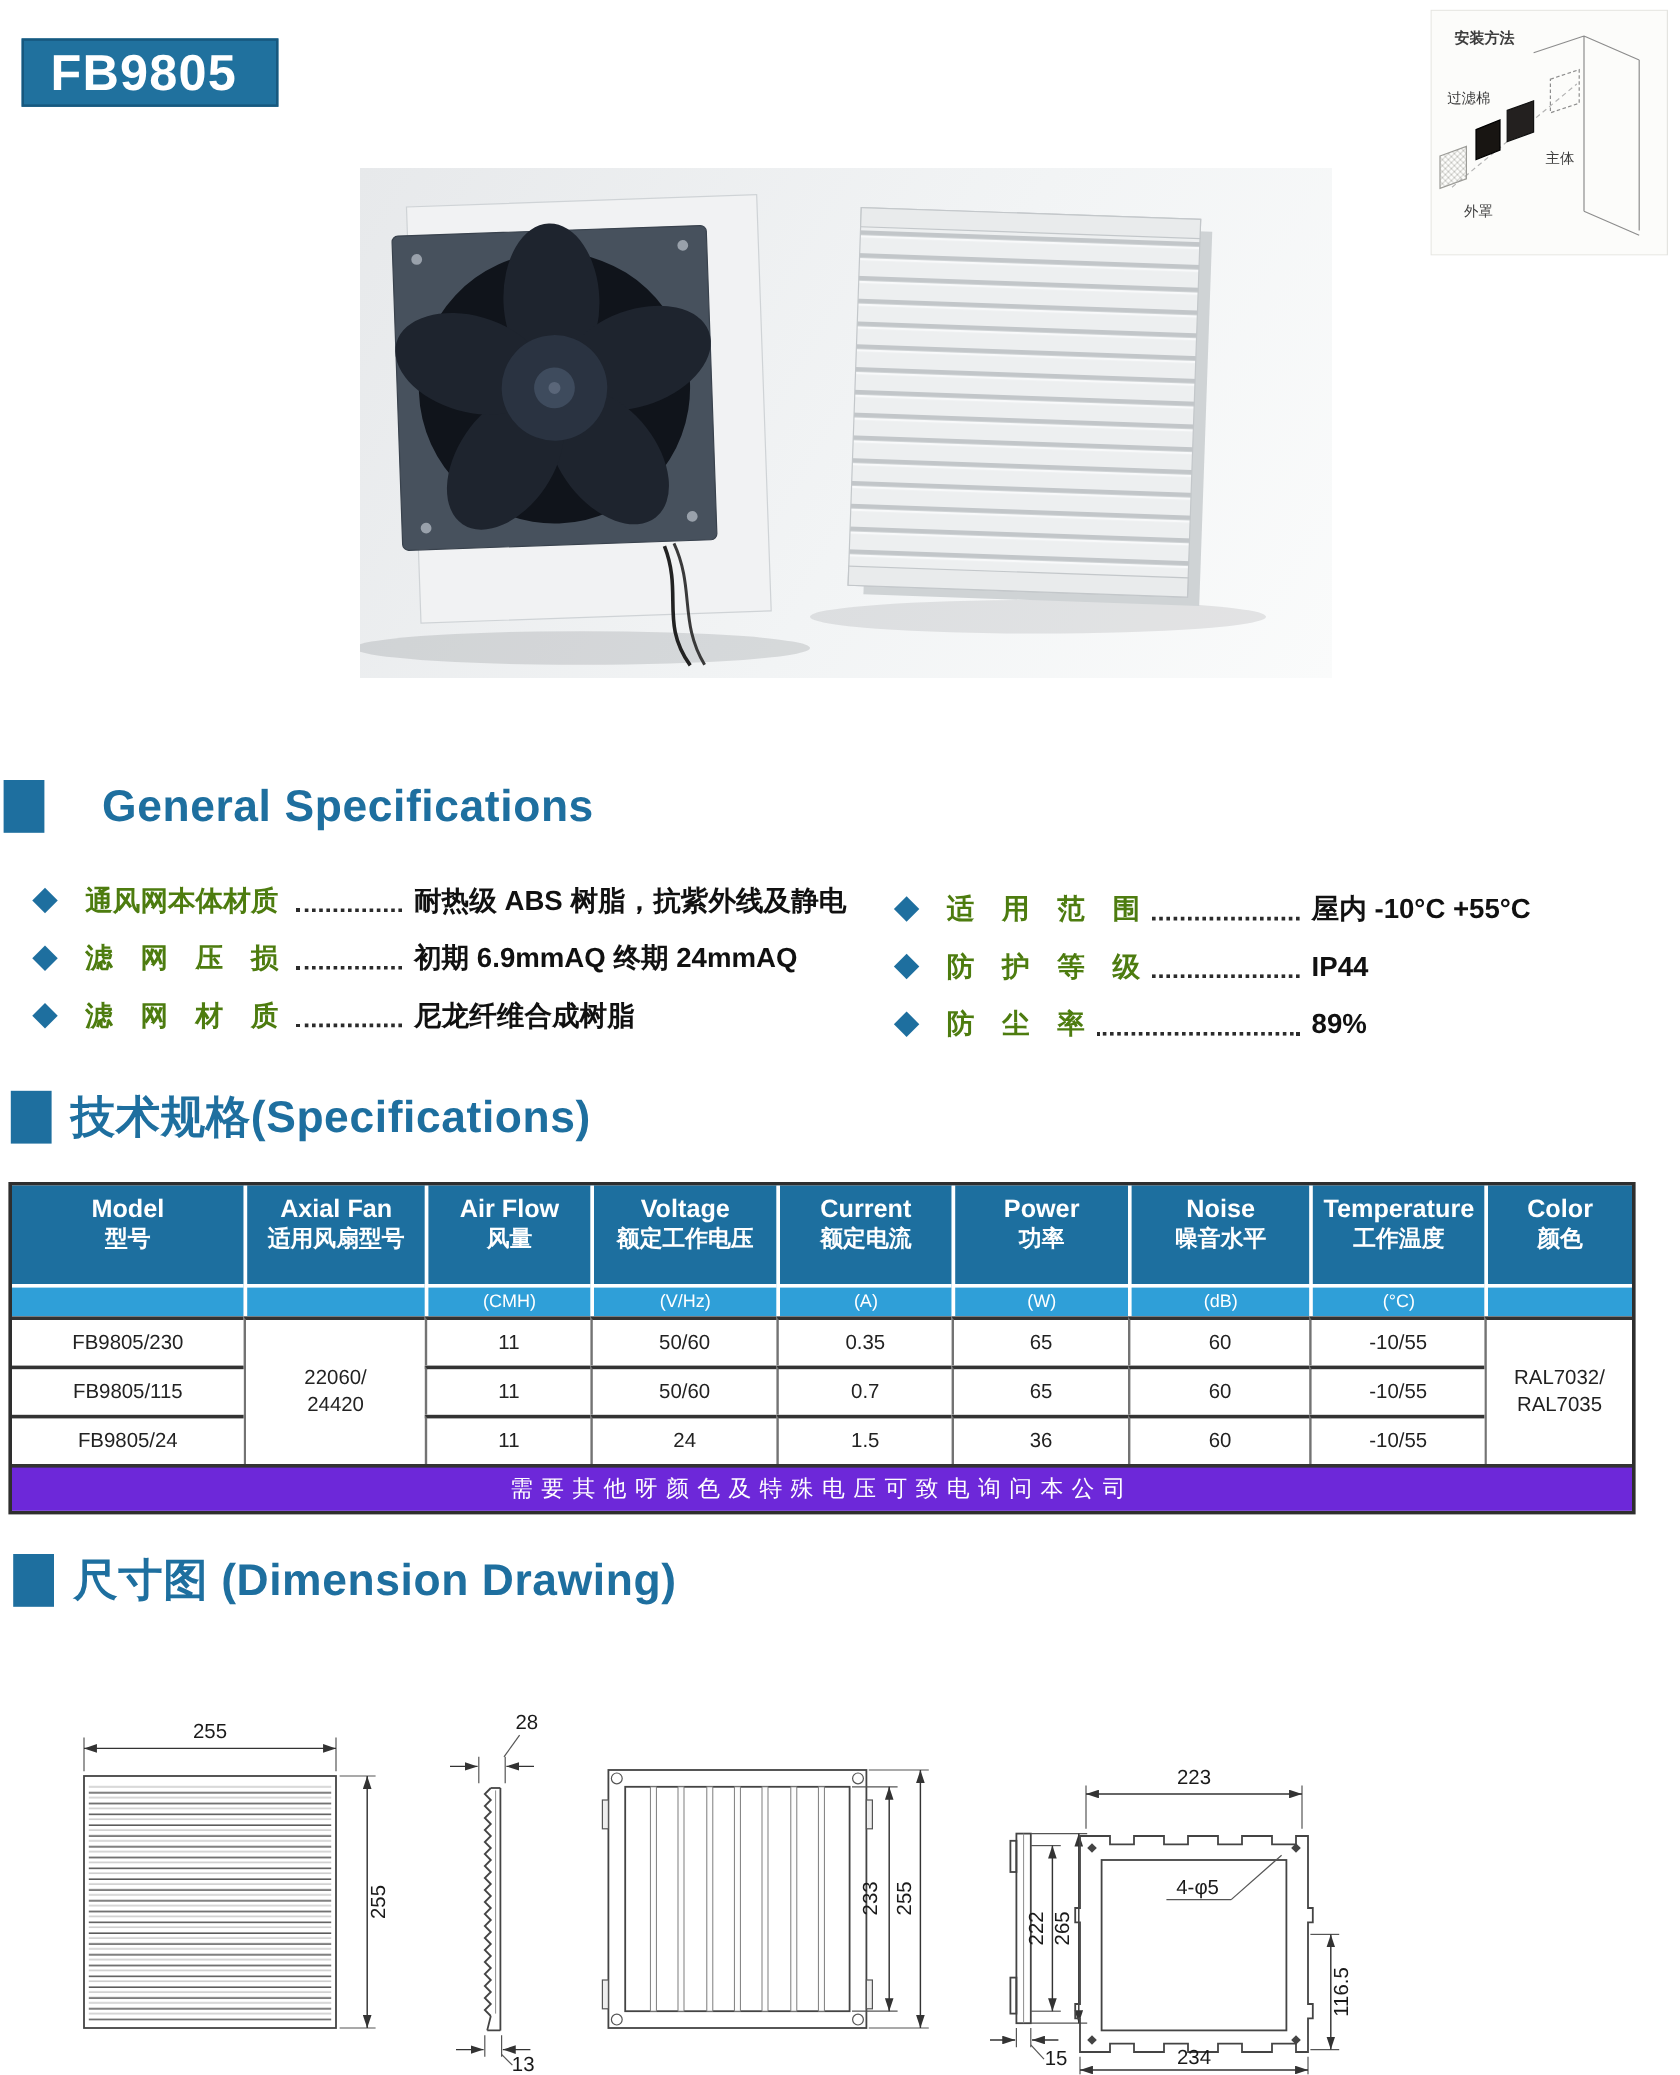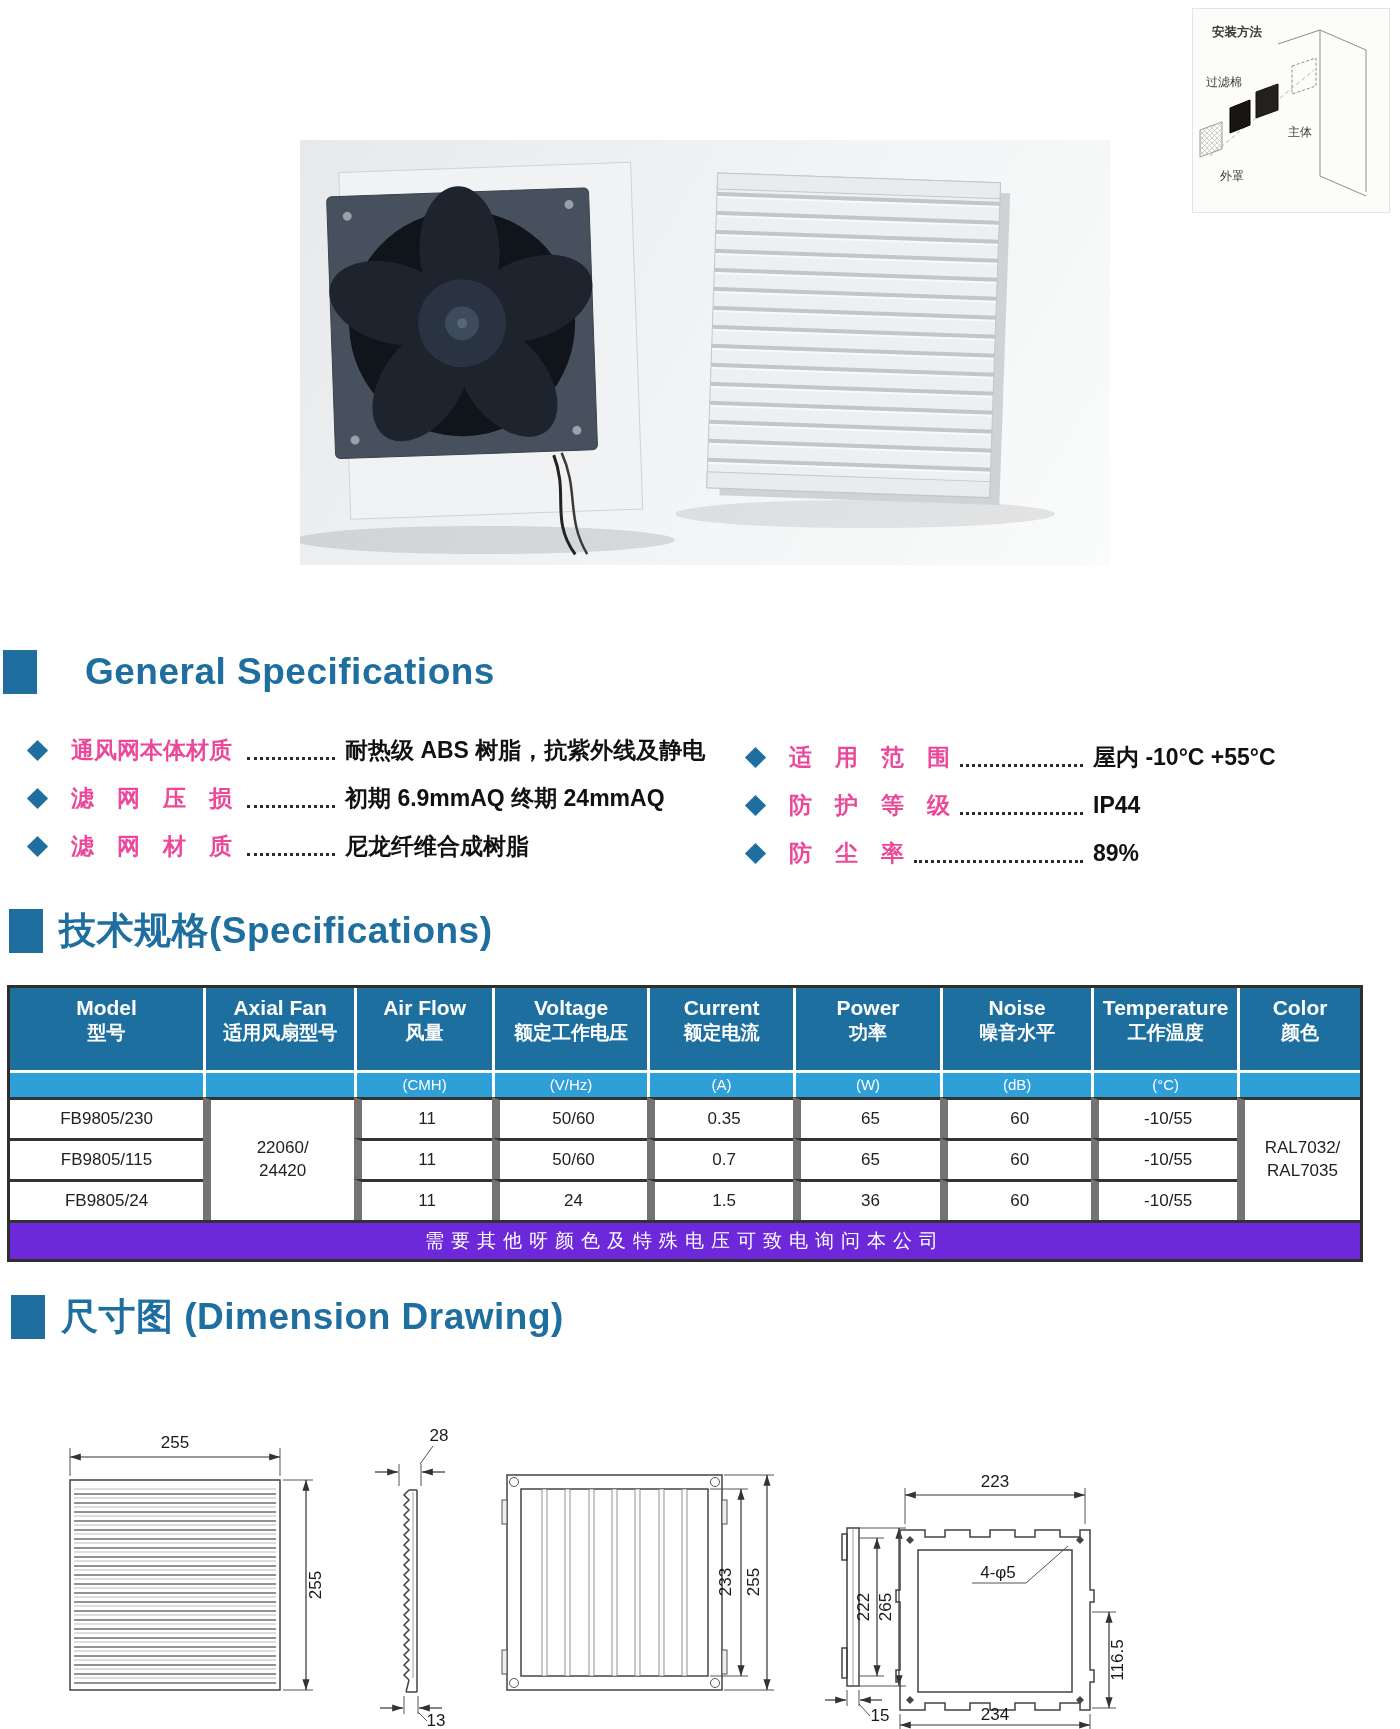--- a/index.html
+++ b/index.html
@@ -27,21 +27,21 @@
   #head-specs{left:9px;top:906px;}
   #head-dims{left:11px;top:1292px;}
 
   
   .gs-col{position:absolute;}
   #gs-left{left:20px;top:735px;width:660px;}
   #gs-right{left:738px;top:742px;width:585px;}
   .spec-row{display:flex;align-items:center;margin-bottom:17px;}
   .diamond{width:15px;height:15px;background:#1e6f9f;transform:rotate(45deg);
     flex:0 0 15px;margin:0 26px 0 10px;}
-  .spec-label{font-size:23px;font-weight:700;white-space:pre;color:#ec4899;}
+  .spec-label{font-size:23px;font-weight:700;white-space:pre;color:#4d7c0f;}
   #gs-left .spec-label{flex:0 0 166px;}
   #gs-right .spec-label{flex:0 0 auto;}
   .leader{border-bottom:3px dotted #2b2b2b;height:15px;margin:0 10px;}
   #gs-left .leader{flex:0 0 88px;}
   #gs-right .leader{flex:1;}
   .spec-value{font-size:23px;font-weight:700;color:#111;white-space:pre;}
   #gs-right .spec-value{flex:0 0 230px;}
 
   
   .table-wrap{position:absolute;left:7px;top:985px;width:1356px;}
@@ -49,39 +49,42 @@
     border:3px solid #2e2e2e;table-layout:fixed;}
   .spec-table thead tr.main th{background:#1d6f9f;color:#fff;padding:7px 2px 24px;
     border-left:3px solid #fff;vertical-align:middle;}
   .spec-table thead tr.main th:first-child{border-left:none;}
   .th-en{font-size:21px;font-weight:700;line-height:1.25;}
   .th-zh{font-size:19px;font-weight:700;line-height:1.3;}
   .spec-table thead tr.units th{background:#2f9fd8;color:#fff;font-size:15px;
     font-weight:400;padding:3px 2px;border-left:3px solid #fff;border-top:3px solid #fff;height:18px;}
   .spec-table thead tr.units th:first-child{border-left:none;}
   .spec-table tbody td{background:#fff;color:#222;font-size:17px;text-align:center;
-    border-left:8px solid #737373;border-top:3px solid #333;padding:9px 2px;}
+    border-left:2px solid #737373;border-top:3px solid #333;padding:9px 2px;}
   .spec-table tbody td:first-child{border-left:none;}
   .spec-table tfoot td{background:#6d28d9;color:#fff;font-size:19px;text-align:center;
     letter-spacing:7px;border-top:3px solid #333;padding:5px 2px;}
   .preline{white-space:pre-line;line-height:1.35;}
 
   
   .dims{position:absolute;left:20px;top:1340px;}
   .ds{fill:none;stroke:#444;stroke-width:1.5;}
   .de{stroke:#555;stroke-width:1;}
   .dl{stroke:#333;stroke-width:1.2;marker-start:url(#arr);marker-end:url(#arr);}
   .da{stroke:#333;stroke-width:1.2;marker-end:url(#arr);}
   text.dt{font-size:17px;fill:#1a1a1a;font-family:"Liberation Sans","DejaVu Sans",sans-serif;}
 </style>
 </head>
 <body>
 
 <div class="page">
 
+  <div class="model-badge">
+    <span>FB9805</span>
+  </div>
 
   <div class="install">
     <svg width="198" height="205" viewBox="0 0 198 205">
       <defs>
         <pattern id="meshS" width="5" height="5" patternUnits="userSpaceOnUse">
           <path d="M0,0 L5,5 M5,0 L0,5" stroke="#b9b9b4" stroke-width="0.7"></path>
         </pattern>
       </defs>
       <rect x="0.5" y="0.5" width="197" height="204" fill="#fcfcfa" stroke="#e4e4e0"></rect>
       <text x="20" y="28" font-size="12.5" fill="#3d3d3d" font-weight="700">安装方法</text>

